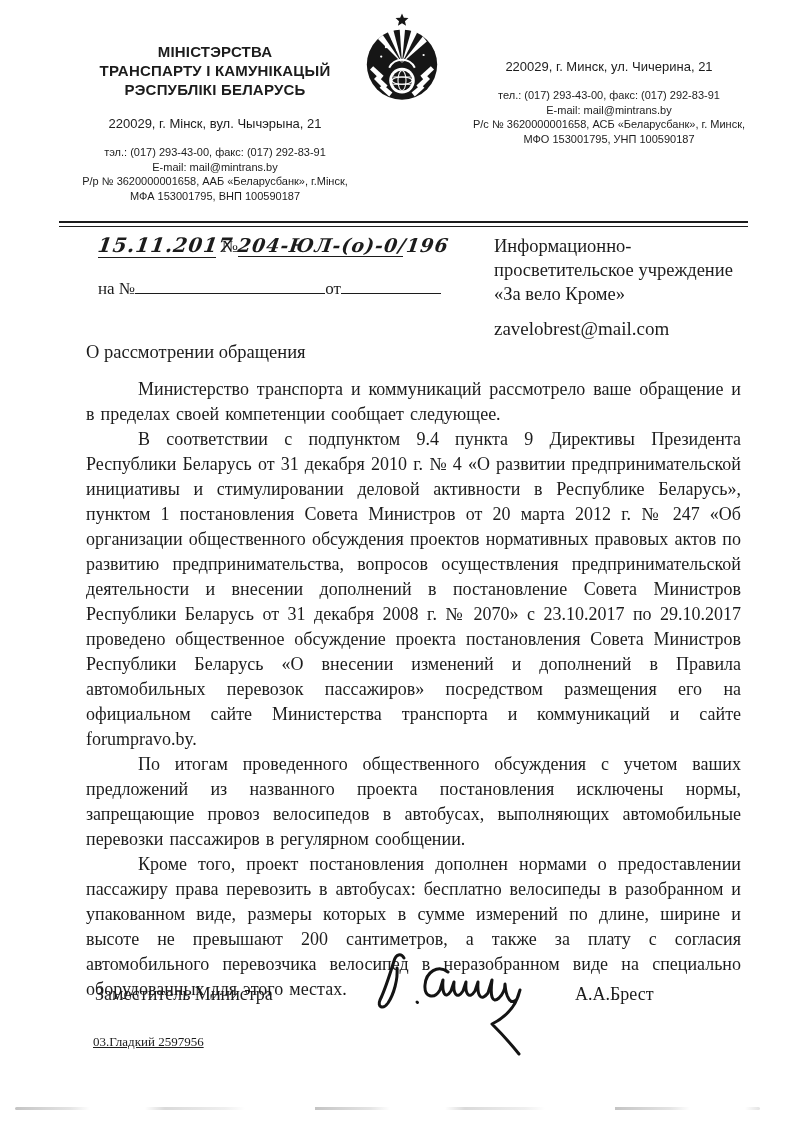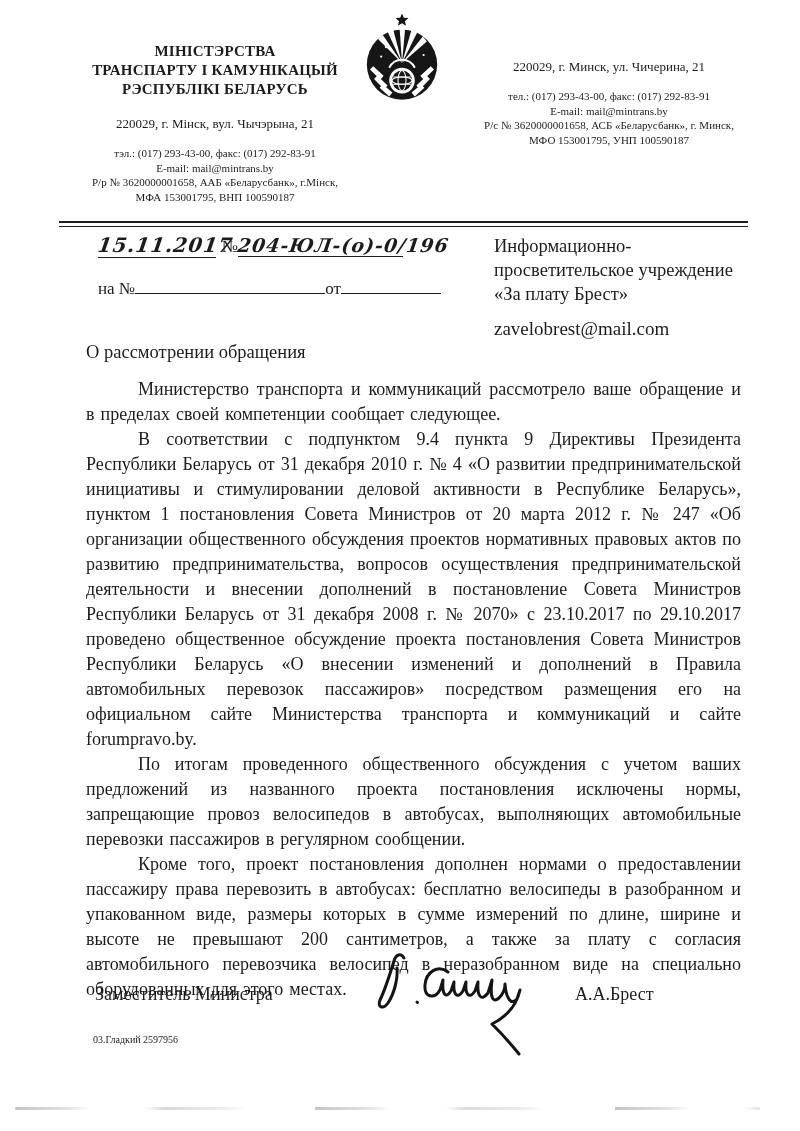--- a/index.html
+++ b/index.html
@@ -7,21 +7,21 @@
     width:800px; height:1131px;
     background:#ffffff;
     position:relative;
     font-family:"Liberation Serif", serif;
     color:#1c1c1c;
     overflow:hidden;
   }
   .abs { position:absolute; }
 
   
-  .lh-block { text-align:center; font-family:Liberation Serif, serif; }
+  .lh-block { text-align:center; font-family:Liberation Sans, sans-serif; }
   .lh-title { font-weight:bold; font-size:15px; line-height:19px; letter-spacing:.2px; }
   .lh-address { font-size:13px; margin-top:17px; }
   .lh-contact { font-size:11px; line-height:14.5px; margin-top:14px; }
 
   .double-rule {
     border-top:2px solid #1c1c1c;
     border-bottom:1px solid #1c1c1c;
     height:3px;
   }
 
@@ -44,21 +44,21 @@
   .recipient-email { font-size:19px; margin-top:11px; }
 
   
   .subject { font-size:18.5px; }
   .body-text { width:655px; font-size:18px; line-height:25px; text-align:justify; }
   .body-text p { margin:0; text-indent:52px; word-spacing:1.5px; }
 
   
   .sig-row { font-size:18px; }
 
-  .footer-note { font-size:10px; }
+  .footer-note { font-size:13px;text-decoration:underline; }
 
   .scan-smudge {
     height:3px;
     background:repeating-linear-gradient(90deg,
       rgba(60,60,60,.55) 0px, rgba(60,60,60,.25) 55px,
       rgba(0,0,0,0) 75px, rgba(0,0,0,0) 130px,
       rgba(60,60,60,.35) 150px, rgba(60,60,60,.15) 210px,
       rgba(0,0,0,0) 230px, rgba(0,0,0,0) 300px);
     opacity:.55;
     border-radius:2px;
@@ -145,21 +145,21 @@
     <span class="u-line" style="width:118px; text-align:center;"><span class="hand">15.11.2017</span></span><span class="ref-print" style="margin-left:6px;">№</span><span class="u-line" style="width:165px; text-align:center;"><span class="hand" style="font-size:19px;">204-ЮЛ-(о)-0/196</span></span>
   </div>
   <div style="margin-top:17px; white-space:nowrap;">
     <span class="ref-print">на №</span><span class="u-line" style="width:190px; height:18px;"></span><span class="ref-print">от</span><span class="u-line" style="width:100px; height:18px;"></span>
   </div>
 </div>
 
 <div class="abs recipient" style="left:486px; top:234px; width:290px;margin-left:8px;">
   <div>Информационно-</div>
   <div>просветительское учреждение</div>
-  <div>«За плату Брест»</div>
+  <div>«За вело Кроме»</div>
   <div class="recipient-email">zavelobrest@mail.com</div>
 </div>
 
 <div class="abs subject" style="left:86px; top:342px;">О рассмотрении обращения</div>
 
 <div class="abs body-text" style="left:86px; top:377px;">
   <p>Министерство транспорта и коммуникаций рассмотрело ваше обращение и в пределах своей компетенции сообщает следующее.</p>
   <p>В соответствии с подпунктом 9.4 пункта 9 Директивы Президента Республики Беларусь от 31 декабря 2010 г. № 4 «О развитии предпринимательской инициативы и стимулировании деловой активности в Республике Беларусь», пунктом 1 постановления Совета Министров от 20 марта 2012 г. № 247 «Об организации общественного обсуждения проектов нормативных правовых актов по развитию предпринимательства, вопросов осуществления предпринимательской деятельности и внесении дополнений в постановление Совета Министров Республики Беларусь от 31 декабря 2008 г. № 2070» с 23.10.2017 по 29.10.2017 проведено общественное обсуждение проекта постановления Совета Министров Республики Беларусь «О внесении изменений и дополнений в Правила автомобильных перевозок пассажиров» посредством размещения его на официальном сайте Министерства транспорта и коммуникаций и сайте forumpravo.by.</p>
   <p>По итогам проведенного общественного обсуждения с учетом ваших предложений из названного проекта постановления исключены нормы, запрещающие провоз велосипедов в автобусах, выполняющих автомобильные перевозки пассажиров в регулярном сообщении.</p>
   <p>Кроме того, проект постановления дополнен нормами о предоставлении пассажиру права перевозить в автобусах: бесплатно велосипеды в разобранном и упакованном виде, размеры которых в сумме измерений по длине, ширине и высоте не превышают 200 сантиметров, а также за плату с согласия автомобильного перевозчика велосипед в неразобранном виде на специально оборудованных для этого местах.</p>

